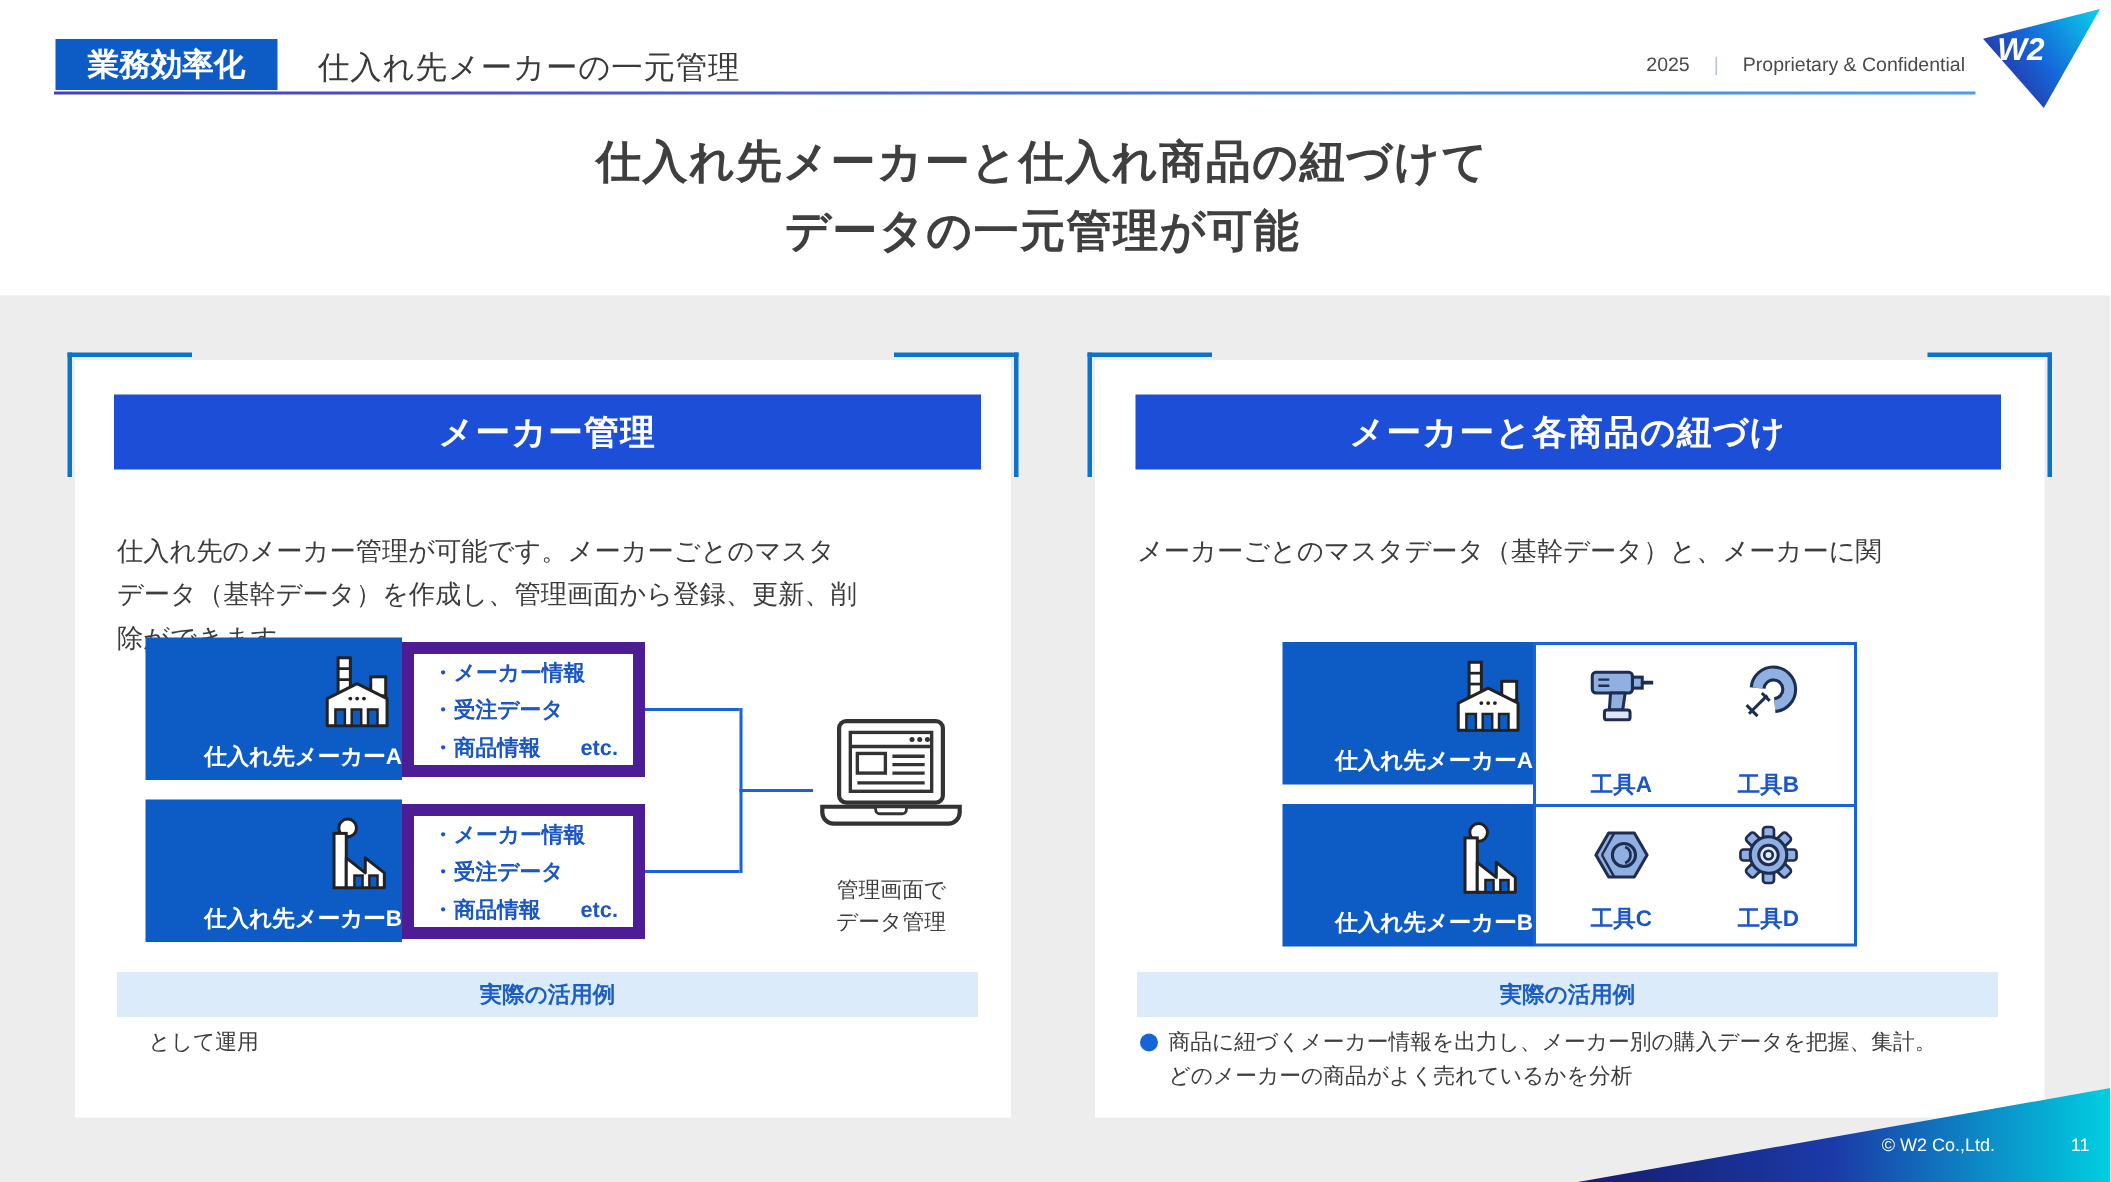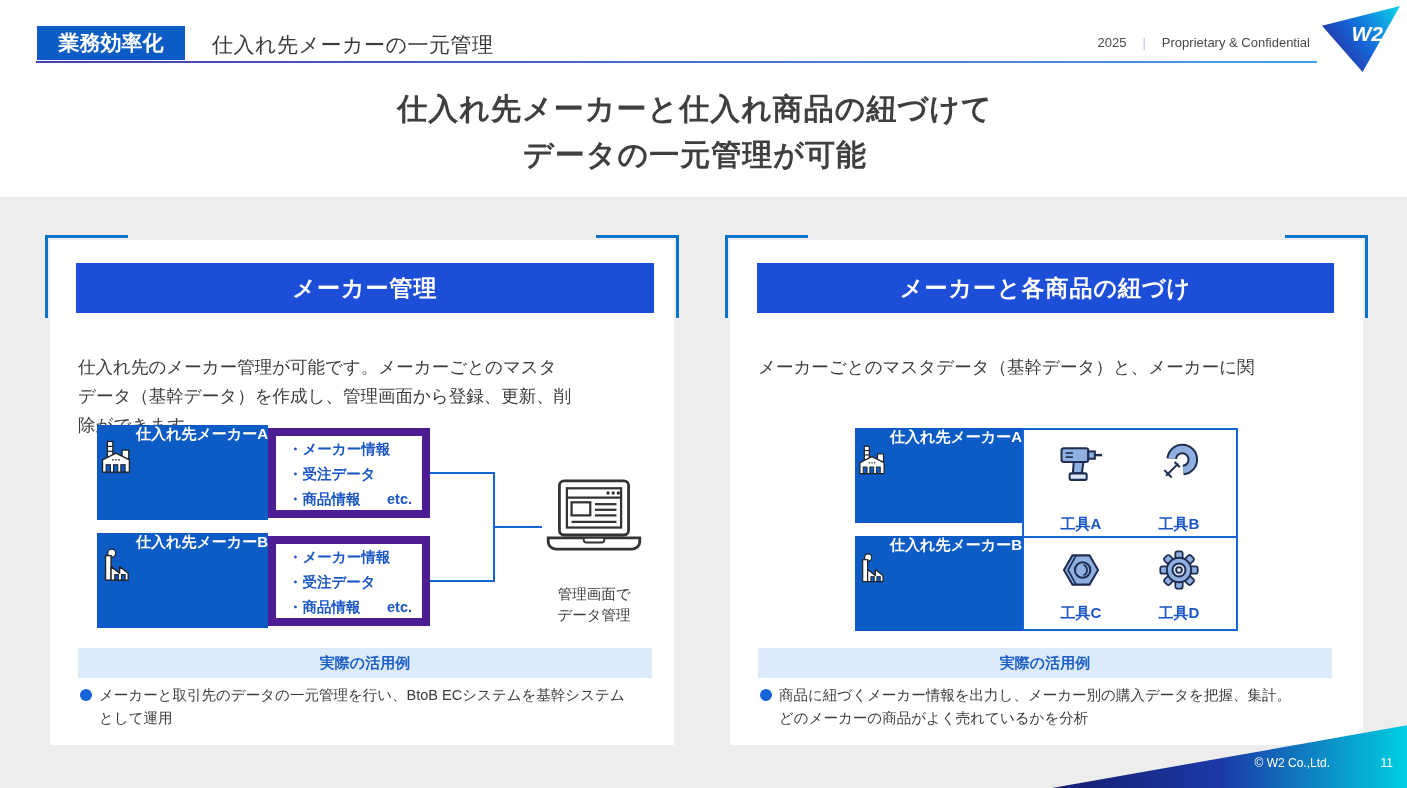--- a/index.html
+++ b/index.html
@@ -9,40 +9,40 @@
   .hdr-badge{position:absolute;left:37px;top:26px;width:148px;height:34px;background:#0d5bc5;
              color:#fff;font-size:21px;font-weight:bold;display:flex;align-items:center;justify-content:center;}
   .hdr-title{position:absolute;left:212px;top:31px;font-size:21px;color:#3a3a3a;letter-spacing:.5px;}
   .hdr-meta{position:absolute;right:97px;top:35px;display:flex;align-items:center;gap:16px;font-size:13px;color:#4a4a4a;}
   .hdr-sep{color:#b9c4d8;}
   .hdr-line{position:absolute;left:36px;top:61px;width:1281px;height:2px;
             background:linear-gradient(90deg,#4a3fae,#4aa0e4);}
   .logo{position:absolute;right:7px;top:6px;width:78px;height:66px;
         background:linear-gradient(55deg,#2a2f9e 15%,#1565d8 50%,#0ac8e8 95%);
         clip-path:polygon(0% 30%,100% 0%,52% 100%);}
-  .logo-text{position:absolute;right:24px;top:22px;color:#fff;font-weight:bold;font-size:21px;font-style:italic;}
+  .logo-text{position:absolute;right:44px;top:22px;color:#fff;font-weight:bold;font-size:21px;font-style:italic;}
   
   .main-title{position:absolute;left:0;top:86px;width:1390px;text-align:center;
               font-size:30px;font-weight:bold;color:#3f3f3f;line-height:46px;letter-spacing:1px;}
   
   .band{position:absolute;left:0;top:197px;width:1407px;height:591px;background:#ededee;}
   
   .card{position:absolute;top:240px;height:505px;background:#fff;}
   .card-left{left:50px;width:624px;}
   .card-right{left:730px;width:633px;}
   .bracket{position:absolute;width:80px;height:80px;}
   .bracket.tl{left:-5px;top:-5px;border-left:3px solid #0b74c8;border-top:3px solid #0b74c8;}
   .bracket.tr{right:-5px;top:-5px;border-right:3px solid #0b74c8;border-top:3px solid #0b74c8;}
   .card-hdr{position:absolute;left:26px;top:23px;height:50px;background:#1d4ed8;color:#fff;
             font-size:23px;font-weight:bold;display:flex;align-items:center;justify-content:center;letter-spacing:1px;}
   .card-left .card-hdr{width:578px;}
   .card-right .card-hdr{width:577px;left:27px;}
   .card-body{position:absolute;left:28px;top:88px;font-size:17.5px;line-height:29px;color:#3c3c3c;margin-top:25px;}
   
-  .maker-box{position:absolute;background:#0d5bc5;display:flex;flex-direction:row;align-items:flex-start;justify-content:flex-end;}
+  .maker-box{position:absolute;background:#0d5bc5;display:flex;flex-direction:column;align-items:flex-end;justify-content:flex-end;}
   .maker-label{color:#fff;font-size:15px;font-weight:bold;padding-bottom:6px;white-space:nowrap;}
   .maker-box svg{flex:1;margin-top:6px;}
   .info-box{position:absolute;background:#fff;border:8px solid #4c1d95;box-sizing:border-box;
             padding:8px 10px 6px 12px;display:flex;flex-direction:column;justify-content:center;gap:2px;}
   .info-line{color:#1a56c4;font-size:14.5px;font-weight:bold;line-height:23px;display:flex;justify-content:space-between;white-space:nowrap;}
   .conn{position:absolute;background:#1565d8;}
   .laptop-wrap{position:absolute;display:flex;flex-direction:column;align-items:center;}
   .laptop-cap{font-size:14.5px;color:#3c3c3c;line-height:21px;text-align:right;margin-top:20px;}
   .tools-box{position:absolute;background:#fff;border:2px solid #1565d8;box-sizing:border-box;
              display:flex;align-items:stretch;justify-content:space-around;padding:6px 8px;}
@@ -171,24 +171,20 @@
         <path d="M44,64 h22 v2 a3 3 0 0 1 -3 3 h-16 a3 3 0 0 1 -3 -3 z" fill="#fff" stroke="#333" stroke-width="2"></path>
       </svg>
       <div class="laptop-cap">
         <div>管理画面で</div>
         <div>データ管理</div>
       </div>
     </div>
 
     <div class="example-bar">実際の活用例</div>
     <div class="example-note">
-      <div class="note-row">
-        <span class="dot"></span>
-        <span>メーカーと取引先のデータの一元管理を行い、BtoB ECシステムを基幹システム</span>
-      </div>
       <div class="note-indent">として運用</div>
     </div>
   </div>
 
   <div class="card card-right">
     <div class="bracket tl"></div>
     <div class="bracket tr"></div>
     <div class="card-hdr">メーカーと各商品の紐づけ</div>
     <div class="card-body">
       <div>メーカーごとのマスタデータ（基幹データ）と、メーカーに関</div>

